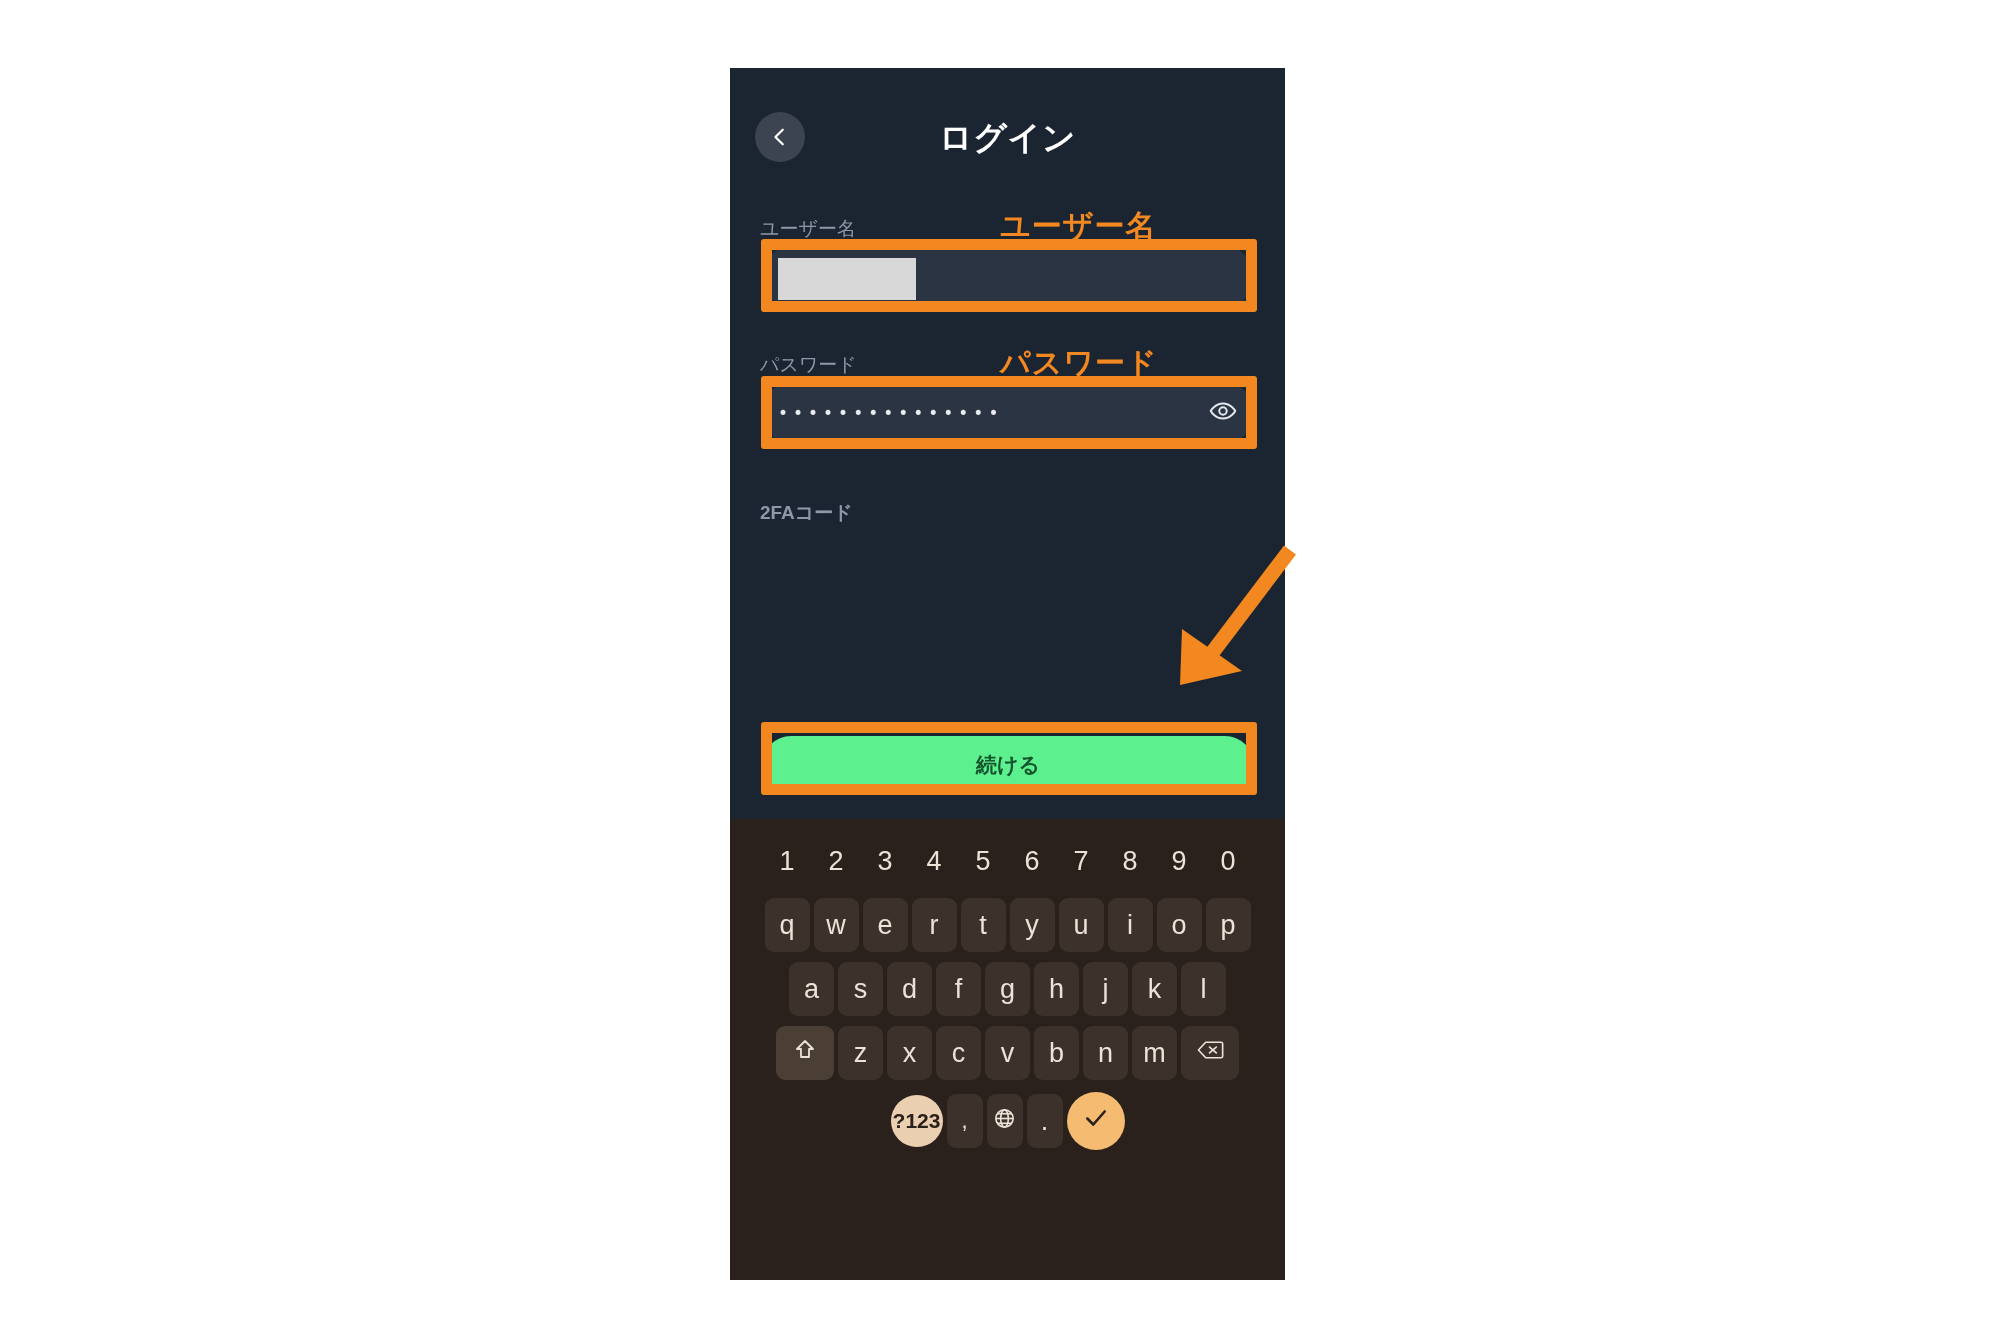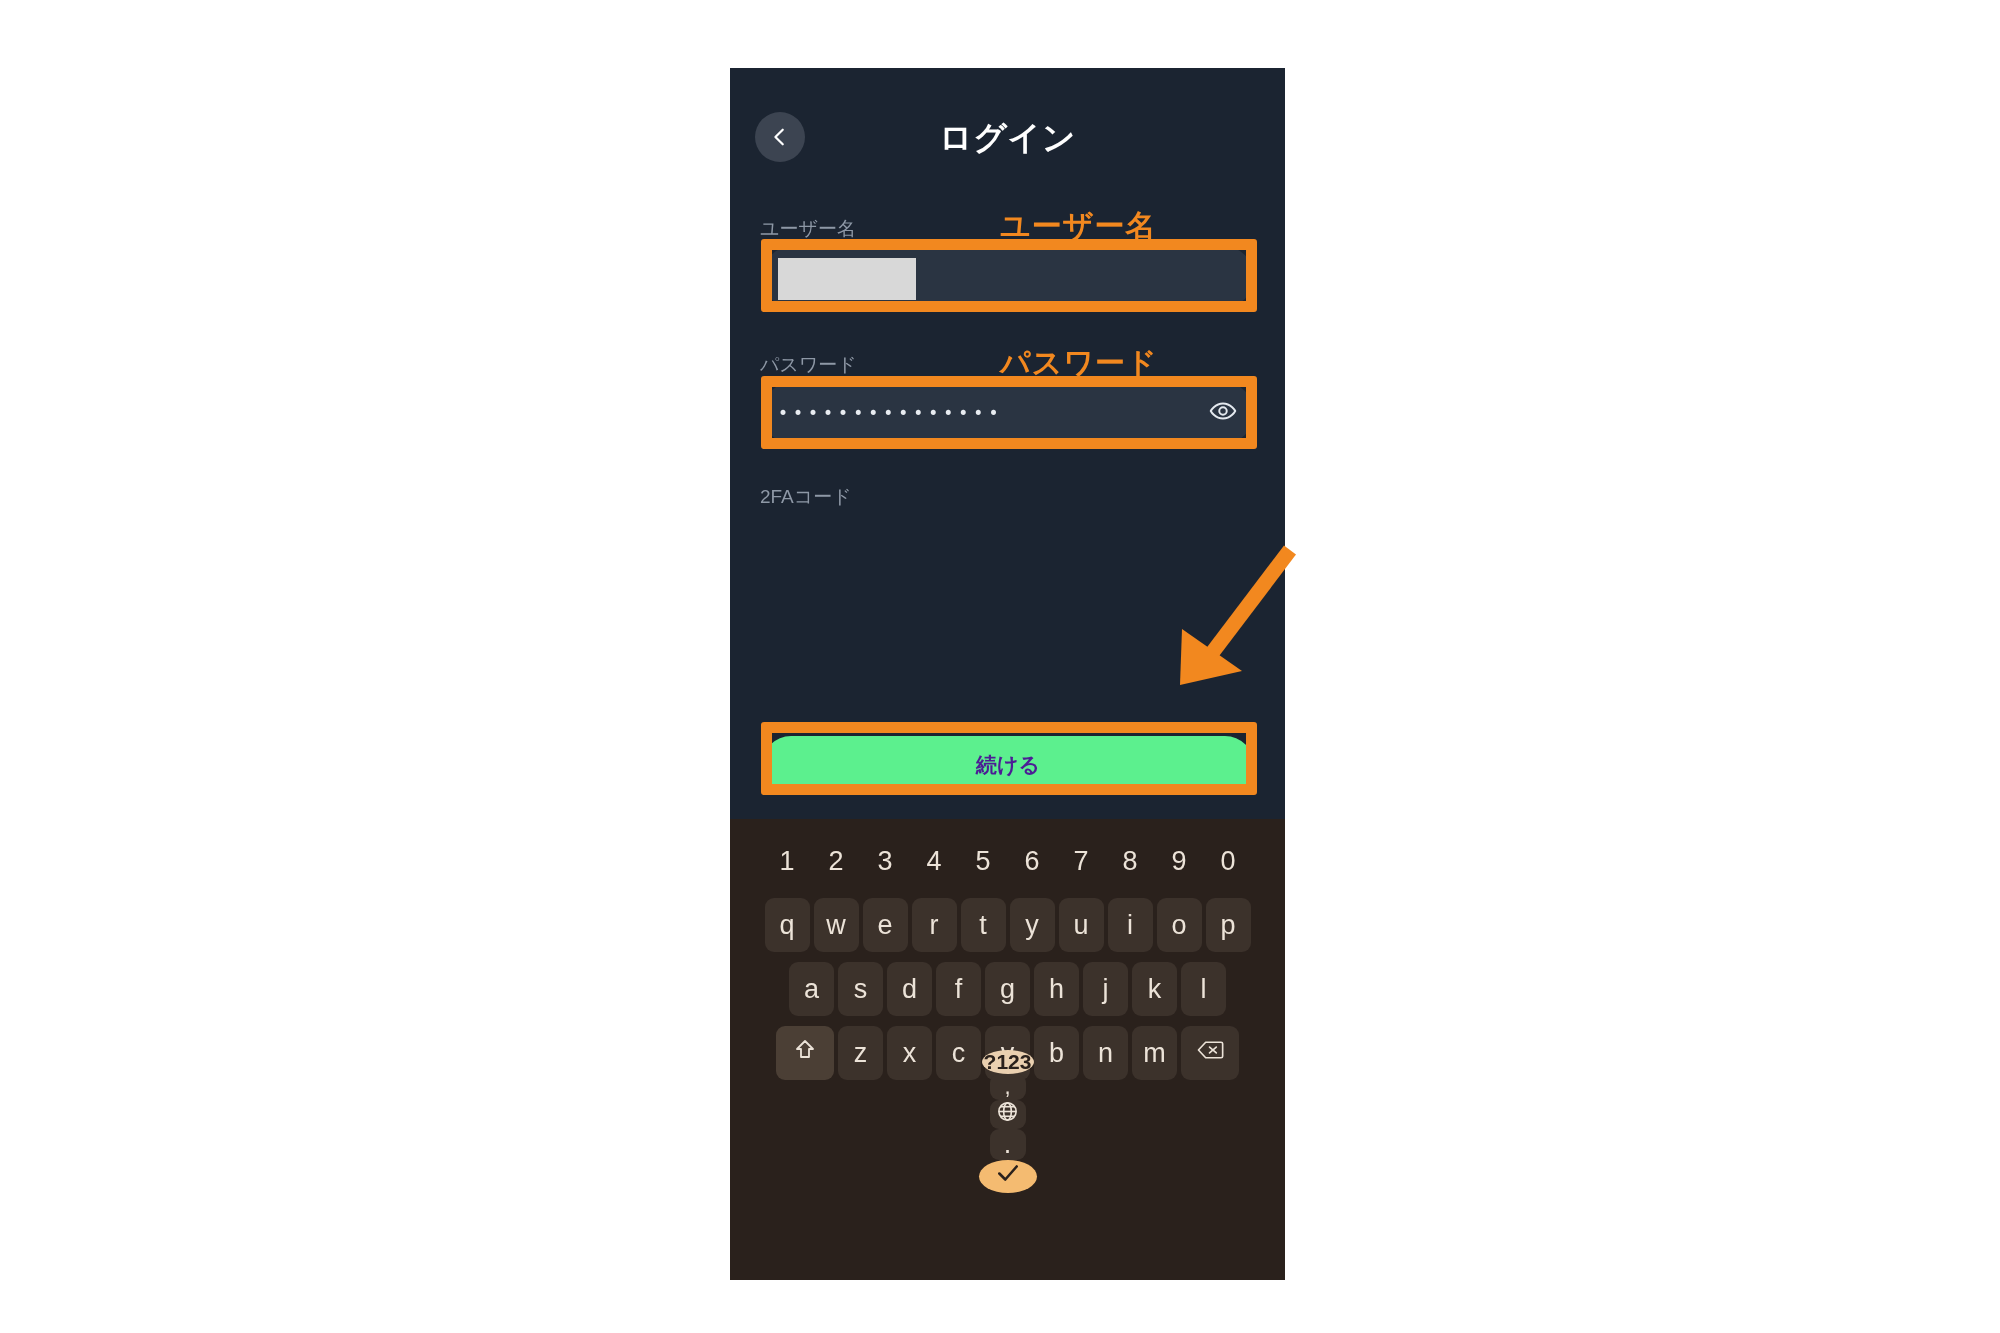--- a/index.html
+++ b/index.html
@@ -124,21 +124,21 @@
   }
 
   
   #continue-btn {
     position: absolute;
     left: 32px; top: 668px;
     width: 492px; height: 58px;
     background: #5cf08e;
     border-radius: 29px;
     display: flex; align-items: center; justify-content: center;
-    color: #4c1d95;
+    color: #14532d;
     font-size: 21px;
     font-weight: 700;
     cursor: pointer;
   }
 
   
   #arrow { position: absolute; left: 1150px; top: 525px; pointer-events: none; }
 
   
   #keyboard {
@@ -152,21 +152,21 @@
     left: 0;
     width: 555px;
     display: flex;
     align-items: center;
     justify-content: center;
   }
   #row-num  { top: 18px;  height: 48px; }
   #row-q    { top: 78px;  height: 56px; }
   #row-a    { top: 142px; height: 56px; }
   #row-z    { top: 206px; height: 56px; }
-  #row-bot  { top: 272px; height: 60px; flex-direction: column; }
+  #row-bot  { top: 272px; height: 60px; }
 
   .num-key {
     width: 49px; height: 48px;
     display: flex; align-items: center; justify-content: center;
     color: #ece3d8;
     font-size: 27px;
     cursor: pointer;
     background: transparent;
   }
   .key {
@@ -229,21 +229,21 @@
         <div class="eye-btn">
           <span>
             <svg width="28" height="28" viewBox="0 0 24 24" fill="none" stroke="#e3e8ee" stroke-width="1.7" stroke-linecap="round" stroke-linejoin="round">
               <path d="M1.5 12S5 5.5 12 5.5 22.5 12 22.5 12 19 18.5 12 18.5 1.5 12 1.5 12z"></path>
               <circle cx="12" cy="12" r="3.2"></circle>
             </svg>
           </span>
         </div>
       </div>
 
-      <div class="field-label" style="top:416px;">2FAコード</div>
+      <div class="field-label" style="top:432px;font-weight:bold;">2FAコード</div>
 
       <div id="continue-btn">
         <span>続ける</span>
       </div>
 
     </div>
 
     <div id="keyboard">
 
       <div class="kb-row" id="row-num">

